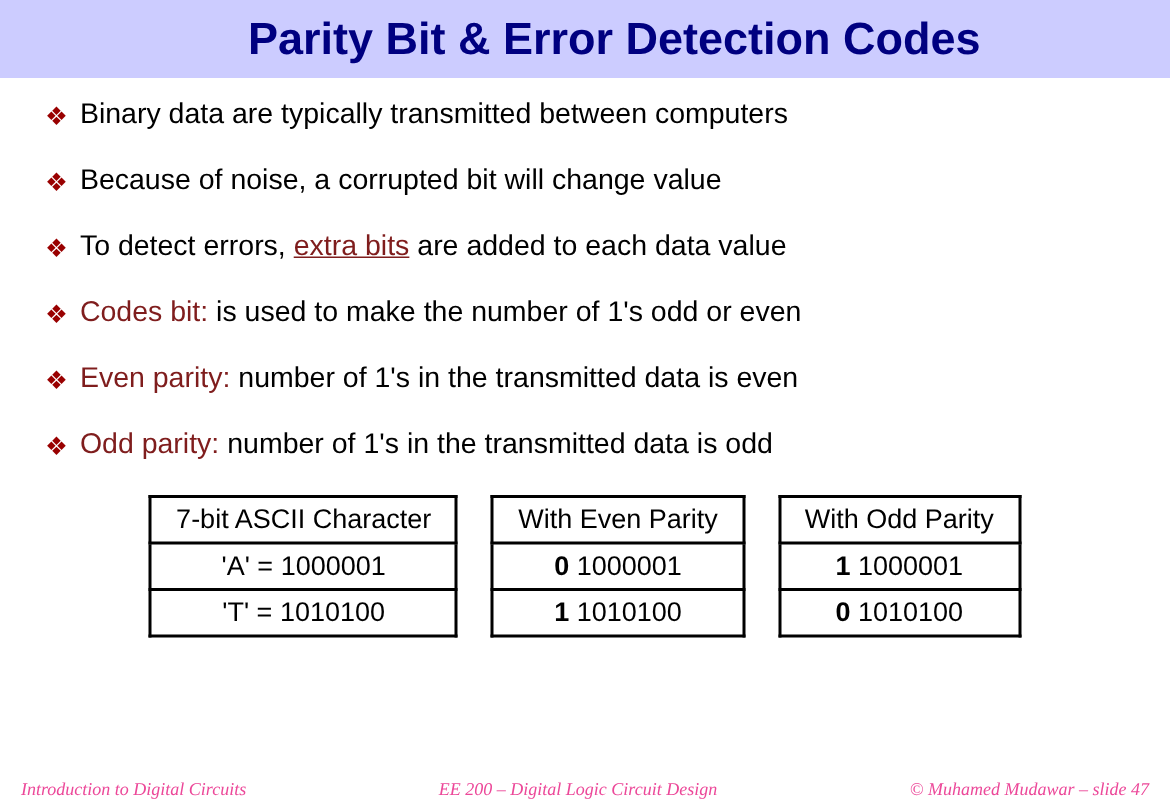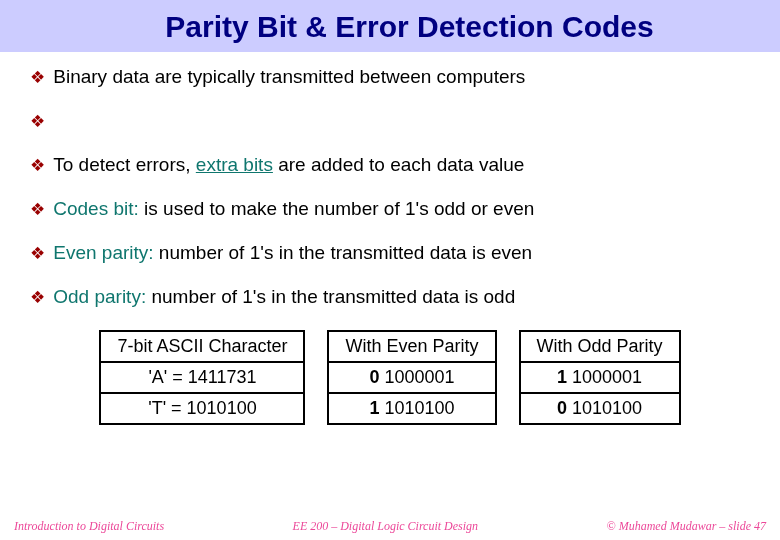--- a/index.html
+++ b/index.html
@@ -33,21 +33,21 @@
     margin-bottom: 20px;
     font-size: 19px;
     color: #000;
   }
   .diamond {
     color: #990000;
     font-size: 17px;
     margin-right: 8px;
     line-height: 24px;
   }
-  .red { color: #0f766e; }
+  .red { color: #7f1d1d; }
   .uline { text-decoration: underline; }
   .tbl-wrap {
     display: flex;
     justify-content: center;
     gap: 22px;
     margin-top: 6px;
     padding: 0 26px;
   }
   table {
     border-collapse: collapse;
@@ -82,20 +82,21 @@
 
 <div class="content">
 
   <div class="bullet-line">
     <span class="diamond">❖</span>
     <span><span>Binary data are typically transmitted between computers</span></span>
   </div>
 
   <div class="bullet-line">
     <span class="diamond">❖</span>
+    <span><span>Because of noise, a corrupted bit will change value</span></span>
   </div>
 
   <div class="bullet-line">
     <span class="diamond">❖</span>
     <span><span>To detect errors, </span><span class="red uline">extra bits</span><span> are added to each data value</span></span>
   </div>
 
   <div class="bullet-line">
     <span class="diamond">❖</span>
     <span><span class="red">Codes bit:</span><span> is used to make the number of 1's odd or even</span></span>
@@ -111,21 +112,21 @@
     <span><span class="red">Odd parity:</span><span> number of 1's in the transmitted data is odd</span></span>
   </div>
 
   <div class="tbl-wrap">
     <table>
       <tbody>
           <tr>
             <td>7-bit ASCII Character</td>
           </tr>
       <tr>
-            <td>'A' = 1411731</td>
+            <td>'A' = 1000001</td>
           </tr>
       <tr>
             <td>'T' = 1010100</td>
           </tr>
     </tbody>
       </table>
     <table>
       <tbody>
           <tr>
             <td>With Even Parity</td>

